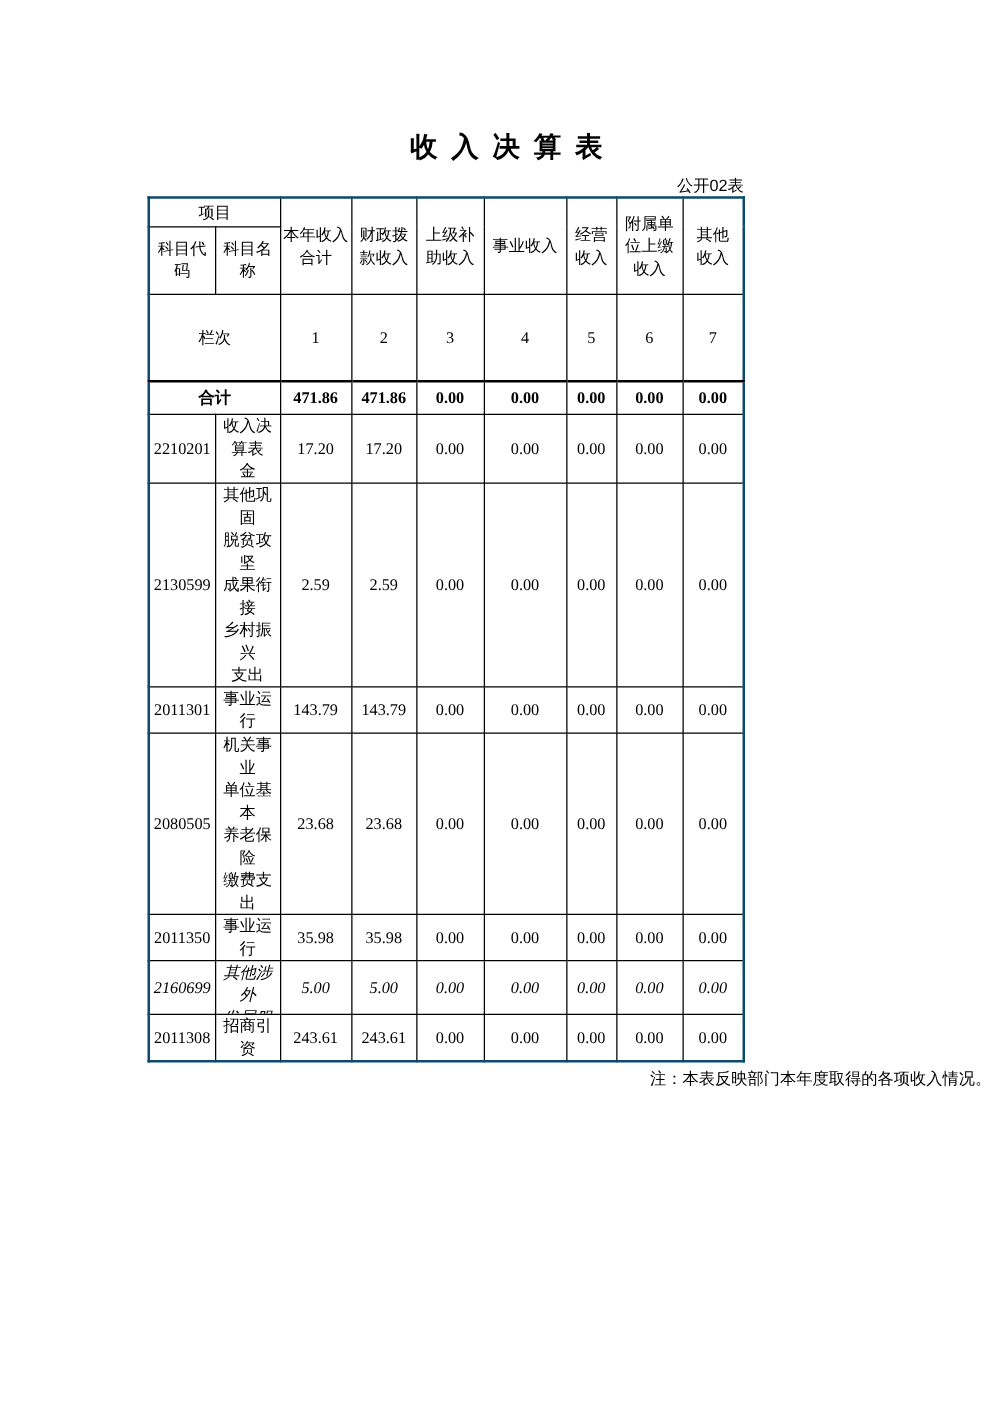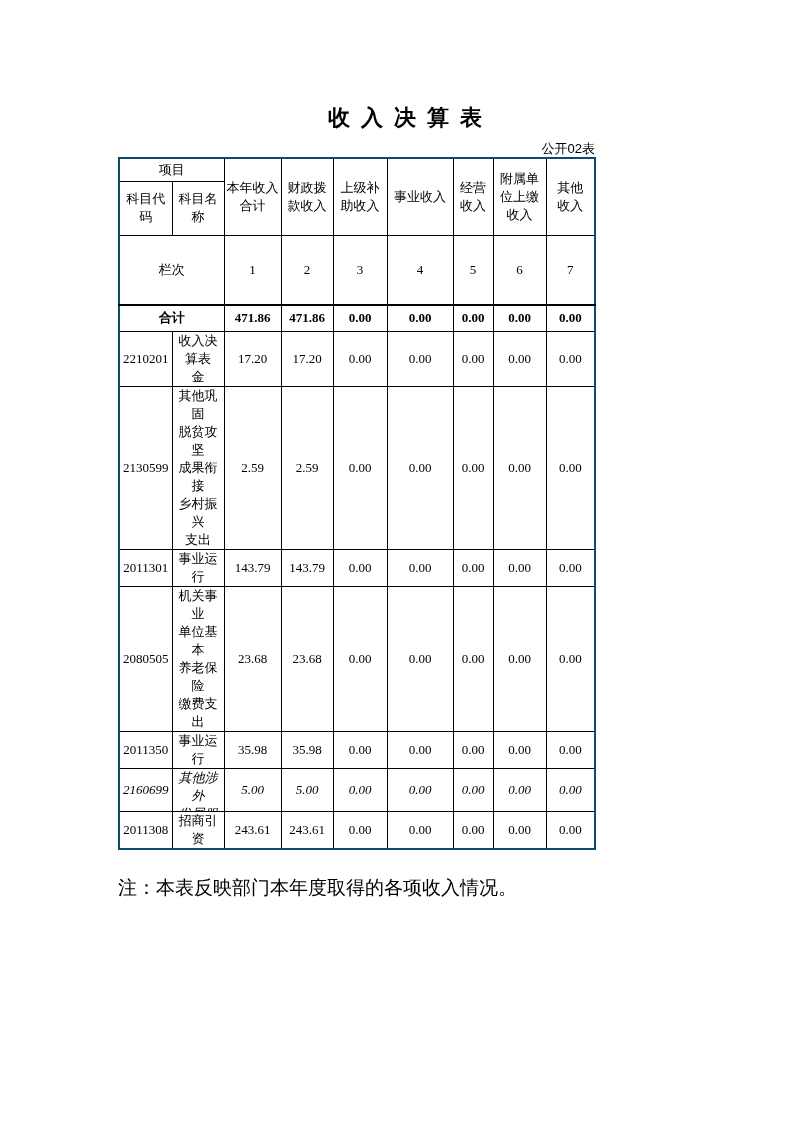--- a/index.html
+++ b/index.html
@@ -69,23 +69,24 @@
   td.name .clip { max-height: 42px; overflow: hidden; }
   td.num  { text-align: right; padding-right: 3px; white-space: nowrap; }
 
   tr.hdrA td { height: 23px; }
   tr.hdrB td { height: 54px; }
   tr.lanci td { height: 70px; }
   tr.total td { height: 26px; border-top: 2px solid #000; font-weight: bold; }
   tr.total td.num, tr.total td.rowlabel { font-weight: bold; }
 
   .note {
-    margin: 29px 0 0 118px;
-    font-size: 19px;
+    margin: 4px 0 0 118px;
+    font-size: 13px;
     line-height: 17px;
+    text-align: right;
   }
 </style>
 </head>
 <body>
 
 <div class="sheet">
 
   <div class="title">收入决算表</div>
 
   <div class="code-line">公开02表</div>

